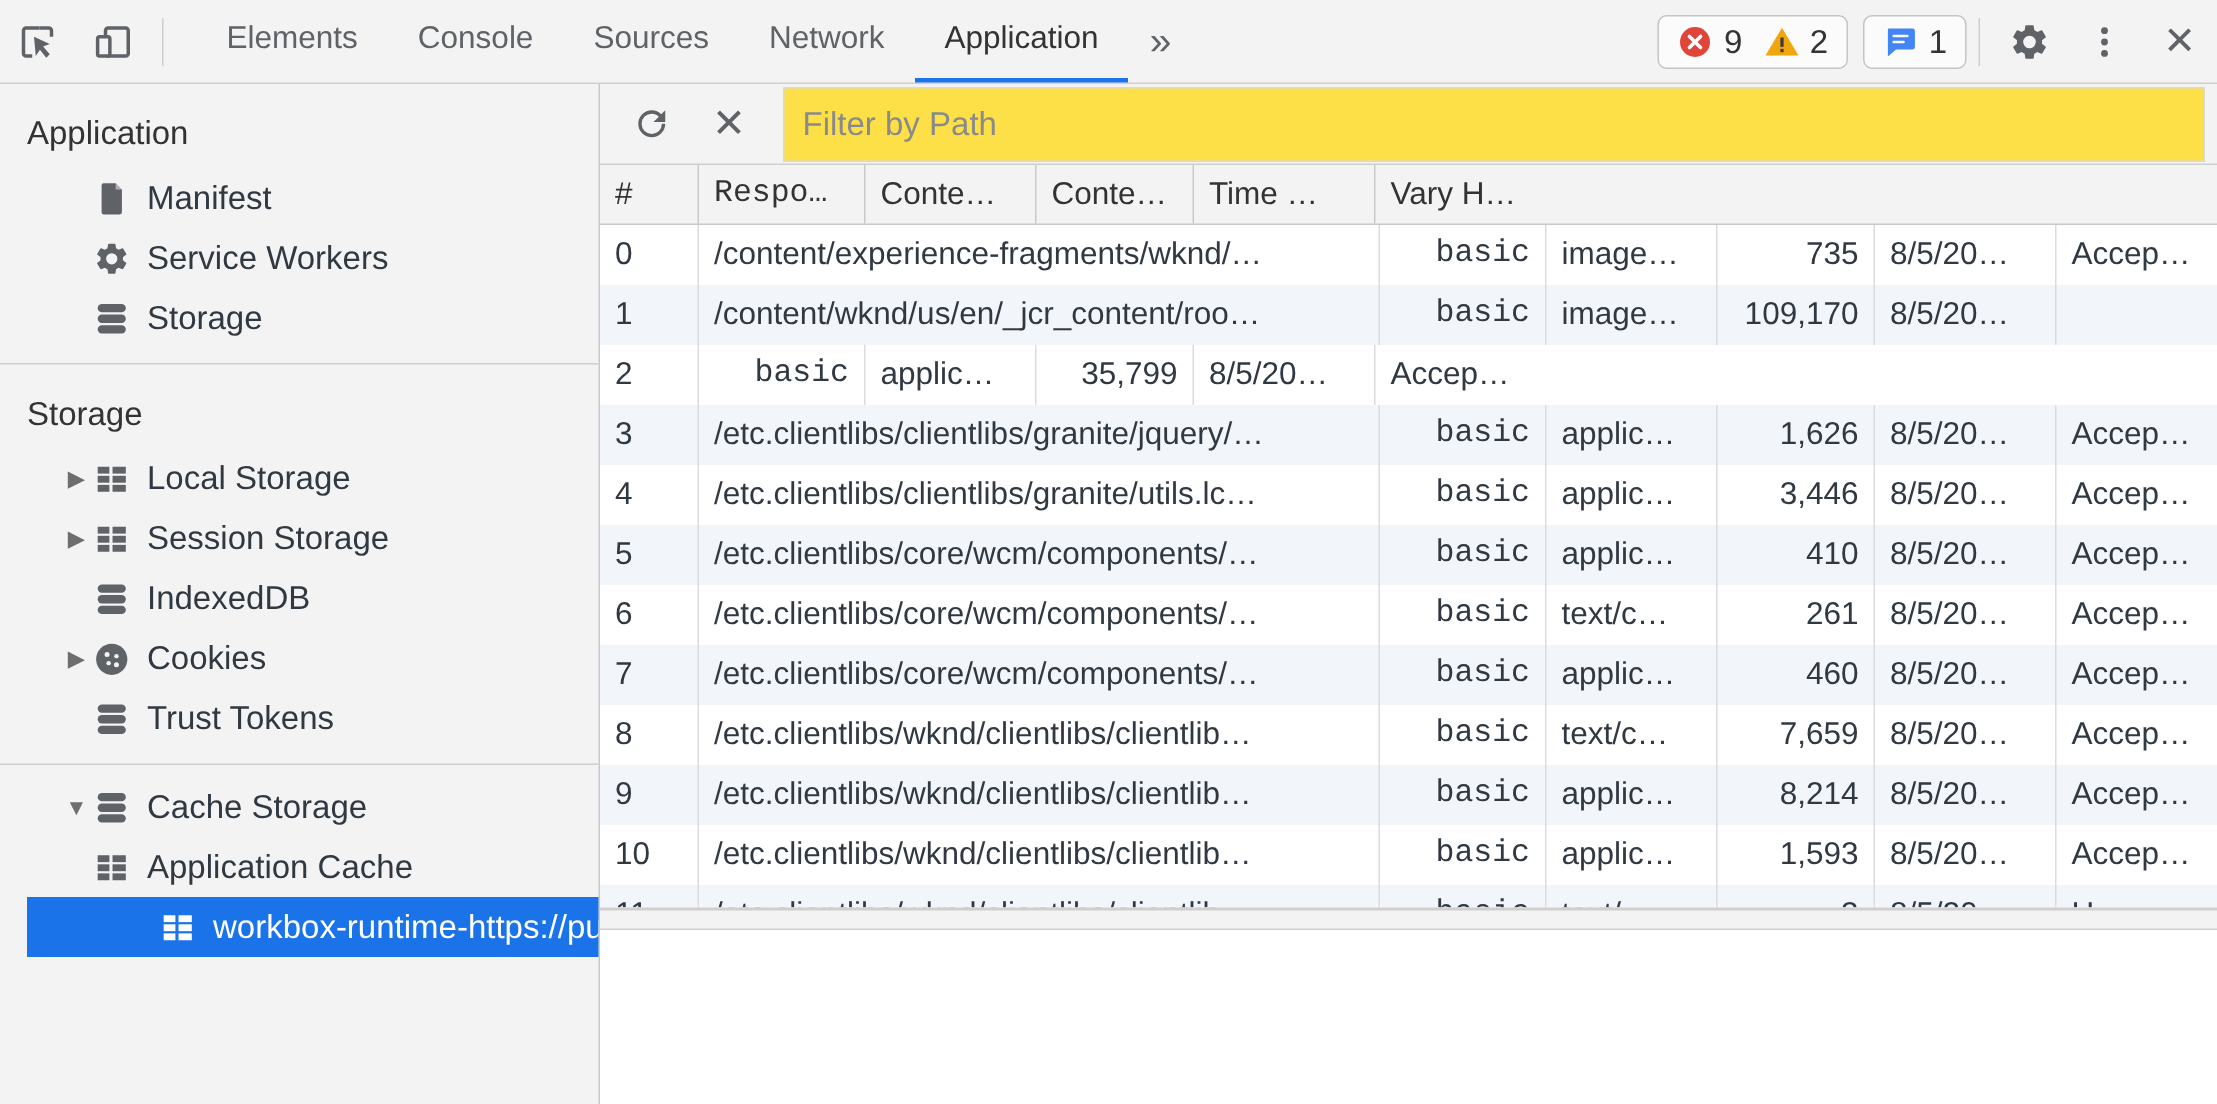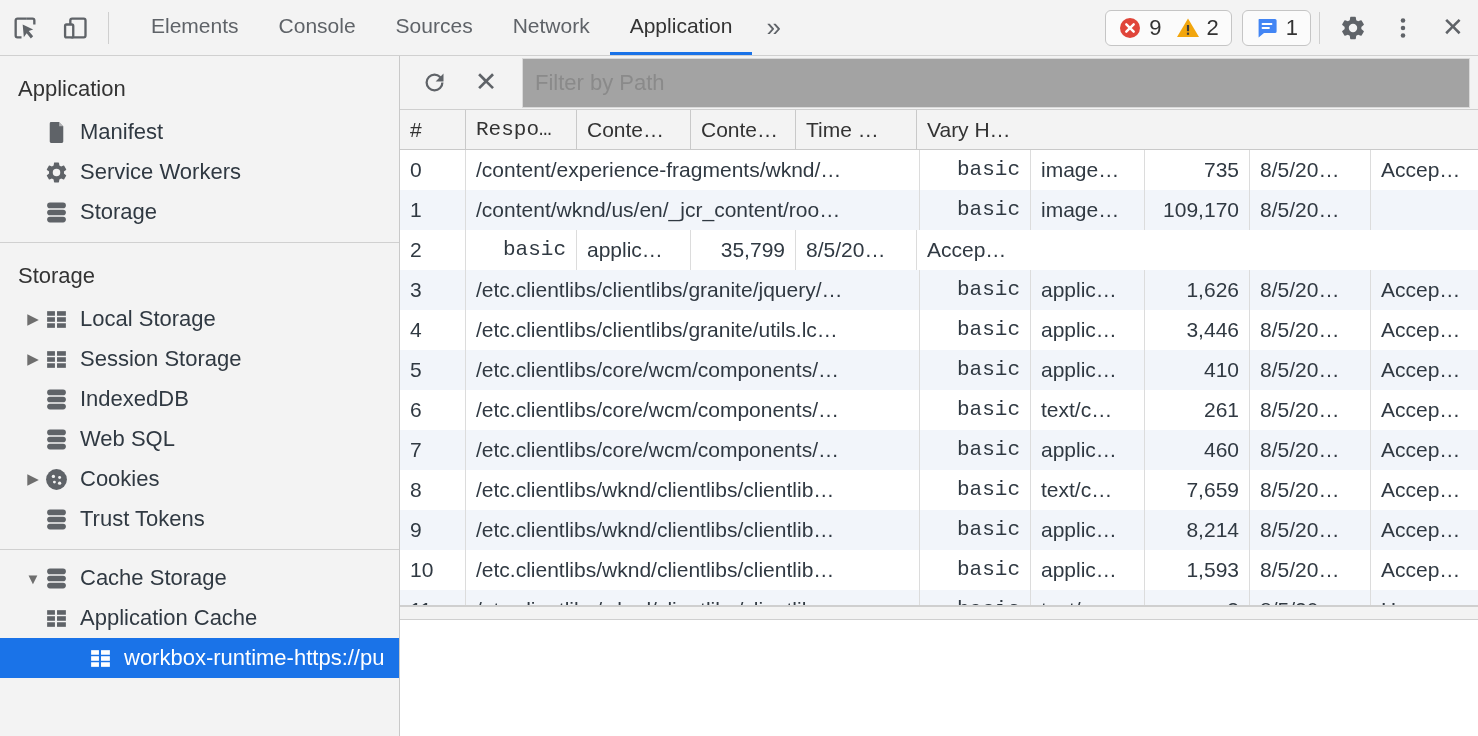--- a/index.html
+++ b/index.html
@@ -30,38 +30,38 @@
 
   
   .content { flex:1; display:flex; min-height:0; }
 
   
   .sidebar { width:400px; flex:none; background:#f3f3f3; border-right:1px solid #c9c9c9;
              overflow:hidden; position:relative; }
   .sb-section { padding:8px 0 10px 0; border-bottom:1px solid #d0d0d0; }
   .sb-section:last-child { border-bottom:none; }
   .sb-title { font-size:22px; color:#333; padding:12px 0 10px 18px; }
-  .sbi { height:40px; display:flex; align-items:center; font-size:22px; color:#303942; position:relative; }
+  .sbi { height:40px; display:flex; align-items:center; font-size:22px; color:#303942; position:relative;margin-left:18px; }
   .sbi .tw { width:22px; flex:none; margin-left:22px; font-size:15px; color:#6e6e6e; text-align:center; }
   .sbi .ic { width:26px; height:26px; flex:none; margin-right:10px; display:flex; align-items:center; }
   .sbi .ic svg { width:25px; height:25px; fill:#5f6368; }
   .sbi.indent2 .tw { margin-left:66px; }
   .sbi .lbl { white-space:nowrap; overflow:hidden; }
   .sbi.sel { background:var(--selection); color:#fff; width:411px; z-index:3; }
   .sbi.sel .ic svg { fill:#fff; }
 
   
   .main { flex:1; display:flex; flex-direction:column; min-width:0; }
   .toolbar { height:54px; flex:none; background:#f3f3f3; border-bottom:1px solid #cfcfcf;
              display:flex; align-items:center; }
   .tool-btn { width:36px; height:36px; margin-left:16px; display:flex; align-items:center;
               justify-content:center; color:#5f6368; flex:none; }
   .tool-btn svg { width:27px; height:27px; fill:#5f6368; }
   .clear-glyph { font-size:27px; color:#5f6368; line-height:1; }
-  .filter-box { flex:1; height:50px; margin:0 8px 0 18px; background:#a3a3a3; border:1px solid #d9d9d9;
+  .filter-box { flex:1; height:50px; margin:0 8px 0 18px; background:#fde047; border:1px solid #d9d9d9;
                 font-size:22px; padding:0 12px; color:#303942; font-family:inherit; }
   .filter-box::placeholder { color:#8a8a8a; }
 
   
   .grid-header { height:40px; flex:none; background:#f3f3f3; border-bottom:1px solid #c9c9c9; display:flex; }
   .hcell { font-size:21px; color:#333; line-height:39px; padding:0 10px; border-right:1px solid #c9c9c9;
            overflow:hidden; white-space:nowrap; flex:none; }
   .grid-body { height:455px; flex:none; overflow:hidden; }
   .grow { height:40px; display:flex; background:#fff; }
   .grow.striped { background:#f2f5fa; }
@@ -229,31 +229,20 @@
           <span class="ic">
             <svg viewBox="0 0 24 24">
                 <rect x="3" y="2.5" width="18" height="5.4" rx="2.7"></rect>
                 <rect x="3" y="9.3" width="18" height="5.4" rx="2.7"></rect>
                 <rect x="3" y="16.1" width="18" height="5.4" rx="2.7"></rect>
               </svg>
           </span>
           <span class="lbl">IndexedDB</span>
         </div>
         <div class="sbi">
-          <span class="tw"></span>
-          <span class="ic">
-            <svg viewBox="0 0 24 24">
-                <rect x="3" y="2.5" width="18" height="5.4" rx="2.7"></rect>
-                <rect x="3" y="9.3" width="18" height="5.4" rx="2.7"></rect>
-                <rect x="3" y="16.1" width="18" height="5.4" rx="2.7"></rect>
-              </svg>
-          </span>
-          <span class="lbl">Web SQL</span>
-        </div>
-        <div class="sbi">
           <span class="tw">▶</span>
           <span class="ic">
             <svg viewBox="0 0 24 24">
                 <circle cx="12" cy="12" r="10"></circle>
                 <circle cx="9" cy="9" r="1.6" fill="#f3f3f3"></circle>
                 <circle cx="15" cy="10" r="1.4" fill="#f3f3f3"></circle>
                 <circle cx="10" cy="14.5" r="1.4" fill="#f3f3f3"></circle>
                 <circle cx="15" cy="15.5" r="1.6" fill="#f3f3f3"></circle>
               </svg>
           </span>

